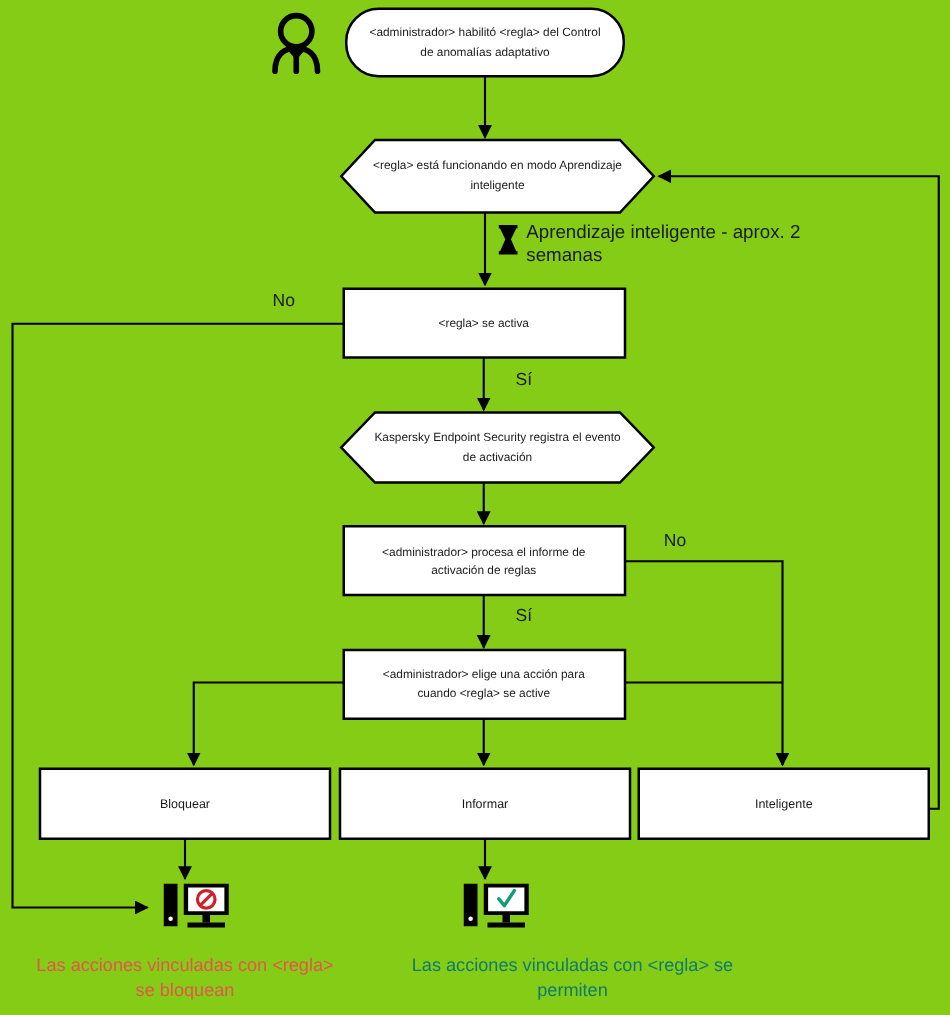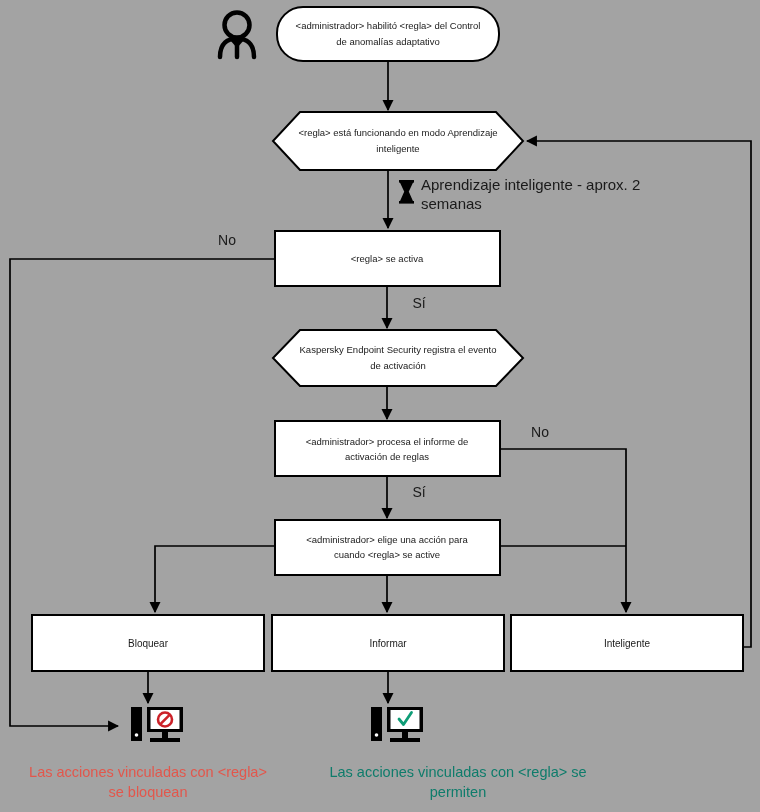--- a/index.html
+++ b/index.html
@@ -9,21 +9,21 @@
     background: #ffffff;
   }
   body {
     font-family: "Liberation Sans", sans-serif;
     color: #1a1a1a;
   }
   #canvas {
     position: relative;
     width: 760px;
     height: 812px;
-    background: #a3a3a3;
+    background: #84cc16;
     overflow: hidden;
   }
   svg#diagram {
     position: absolute;
     left: 0;
     top: 0;
     width: 760px;
     height: 812px;
   }
   .node-text {

